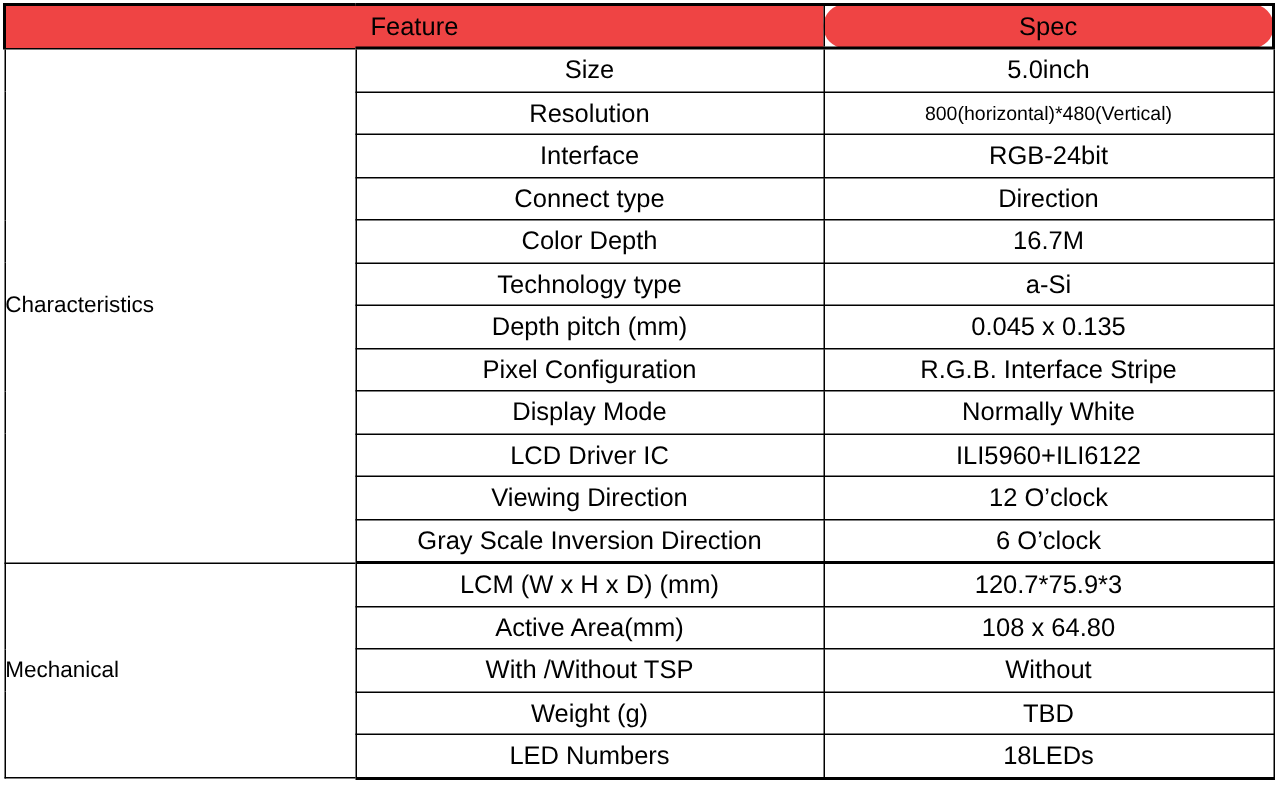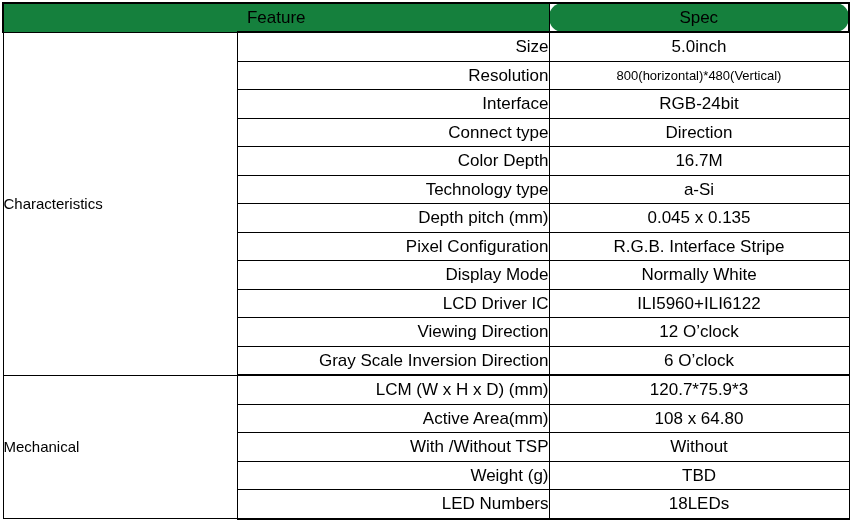--- a/index.html
+++ b/index.html
@@ -30,38 +30,38 @@
   table.spec col.c-spec { width: 300px; }
 
   table.spec th, table.spec td {
     border: 1px solid #000000;
     font-weight: normal;
     padding: 0;
     vertical-align: middle;
   }
   
   .hdr th {
-    background: #15803d;
+    background: #ef4444;
     height: 27px;
     font-size: 17px;
     text-align: center;
     color: #000;
   }
   .hdr .hdr-feature { border-right: 1px solid #000; }
   
   td.group {
     text-align: left;
     font-size: 15px;
     border-top: 2px solid #000;
     border-bottom: 2px solid #000;
     border-left: 2px solid #000;
   }
   td.feature {
     font-size: 17px;
-    text-align: right;
+    text-align: center;
     padding-left: 6px;
     height: 27.5px;
     line-height: 27.5px;
     white-space: nowrap;
     overflow: hidden;
     margin-left: 20px;
   }
   td.value {
     font-size: 17px;
     text-align: center;

